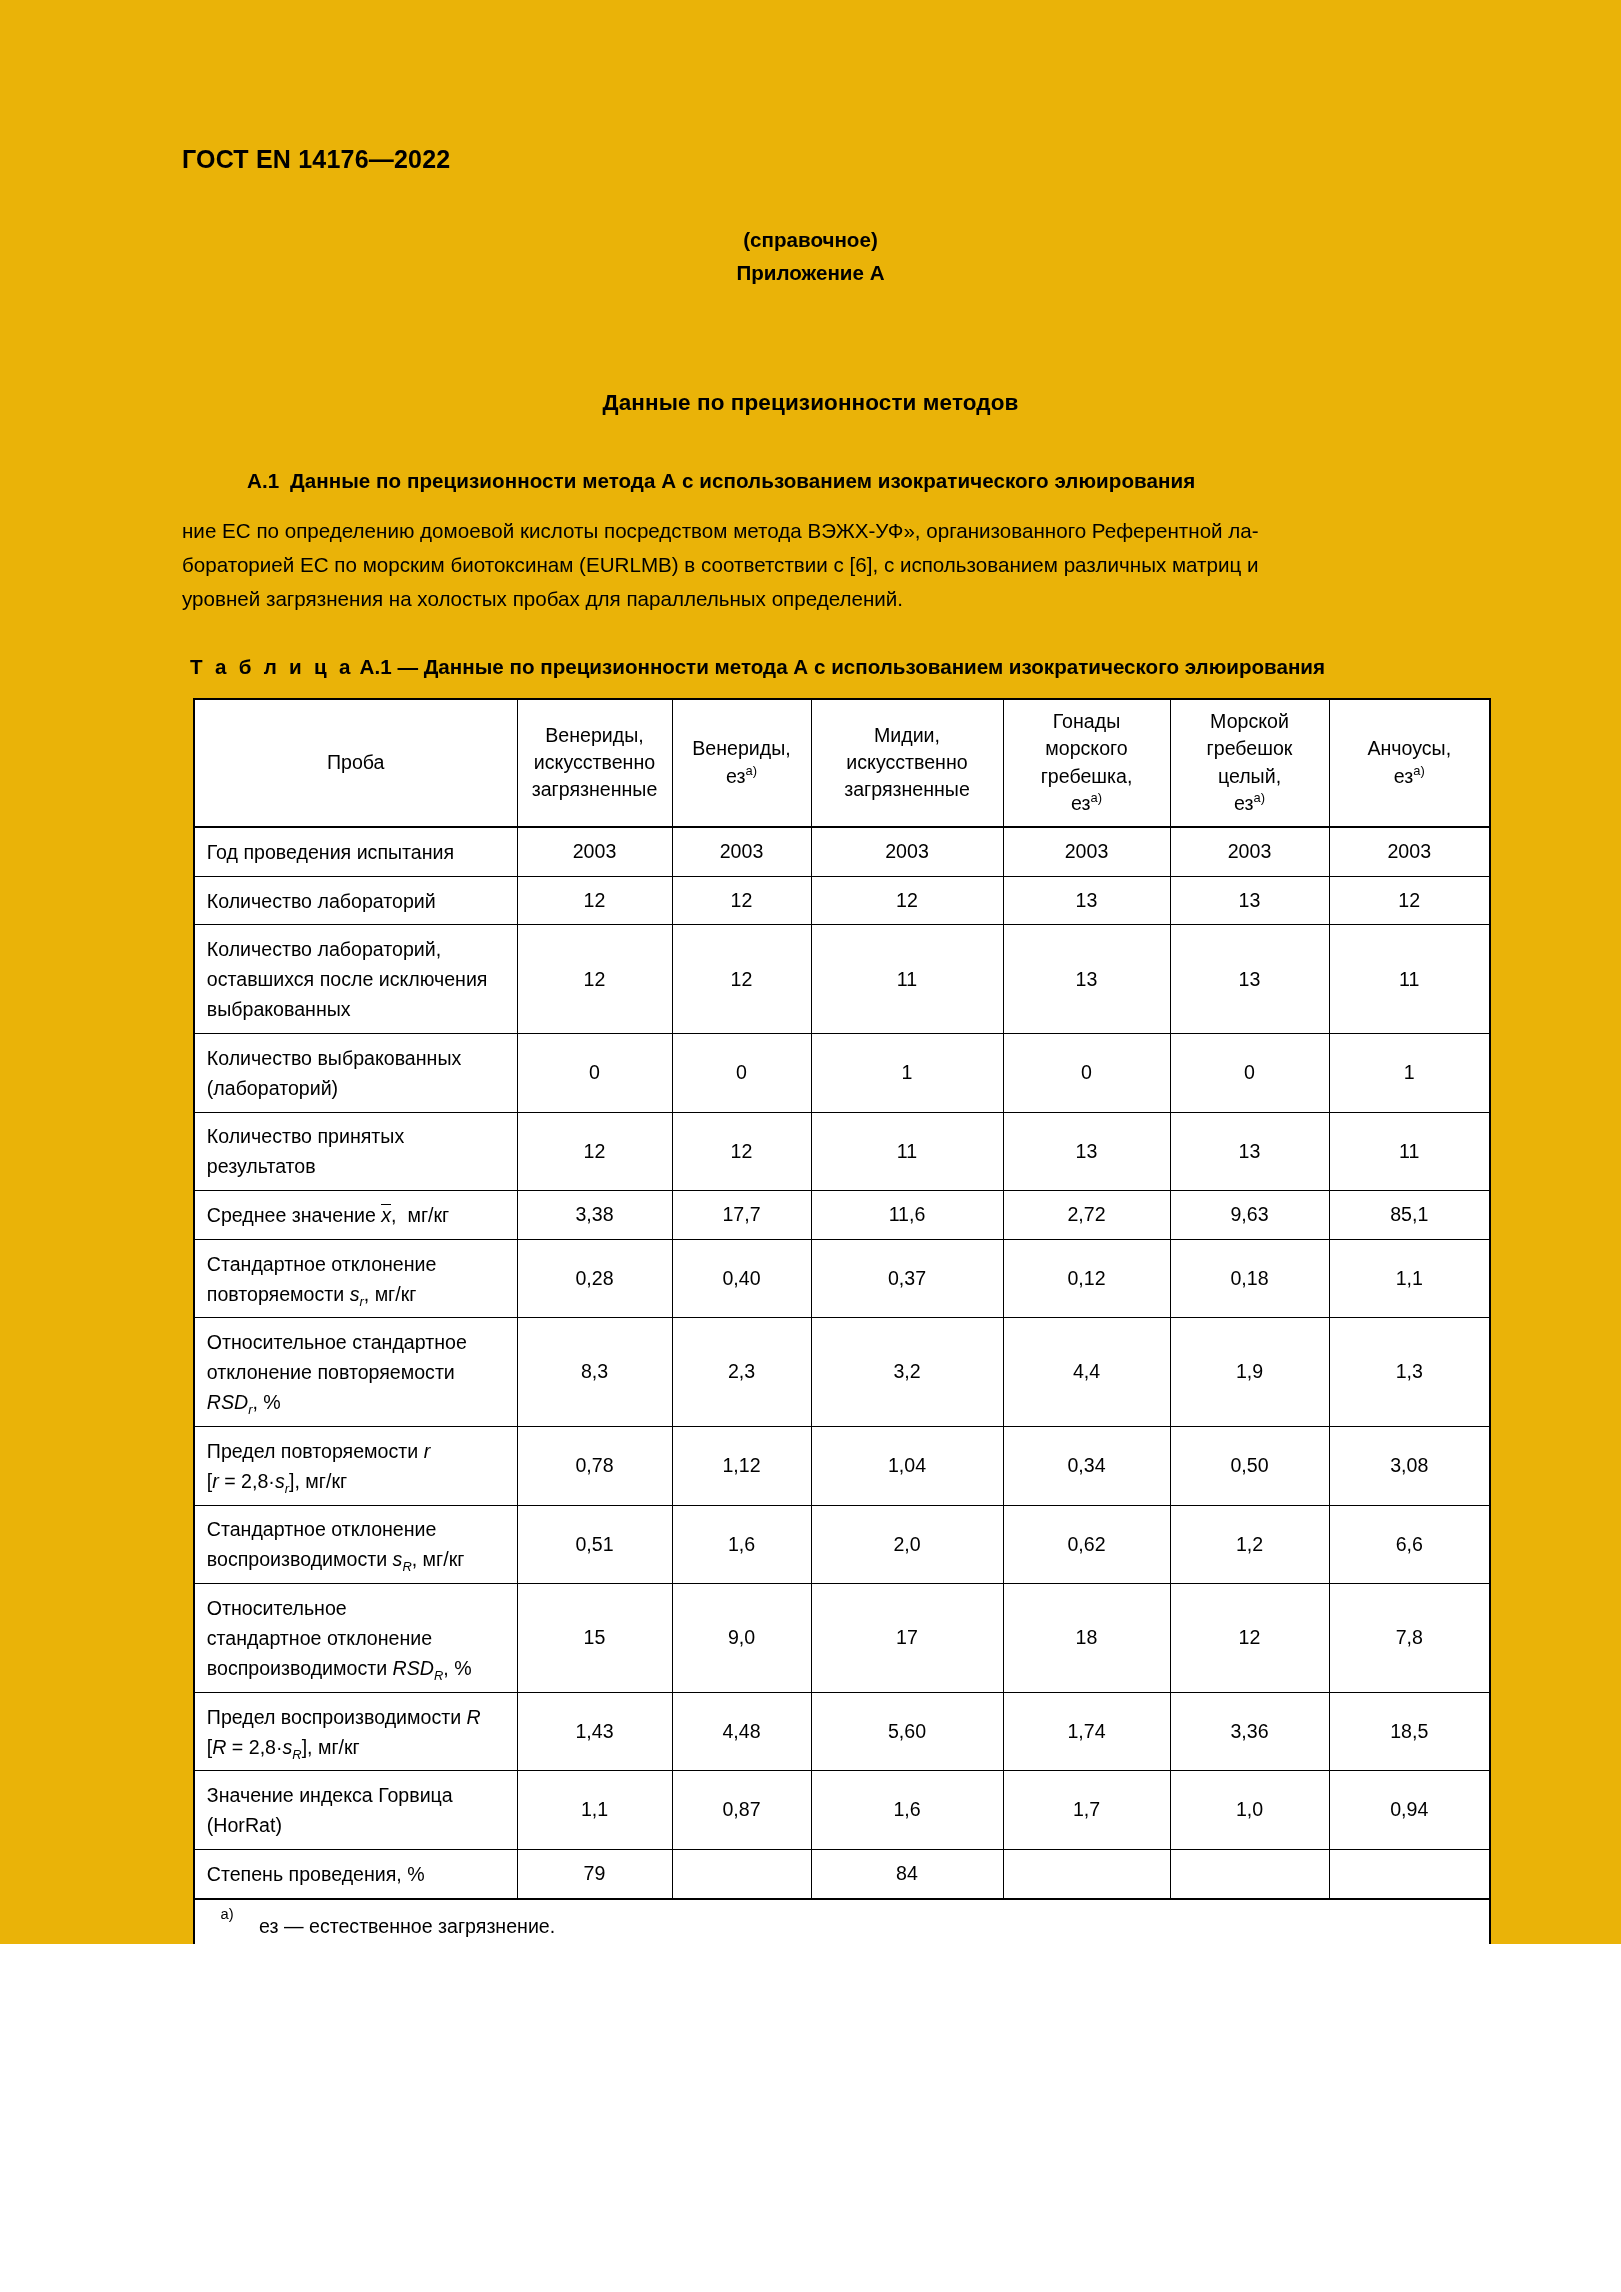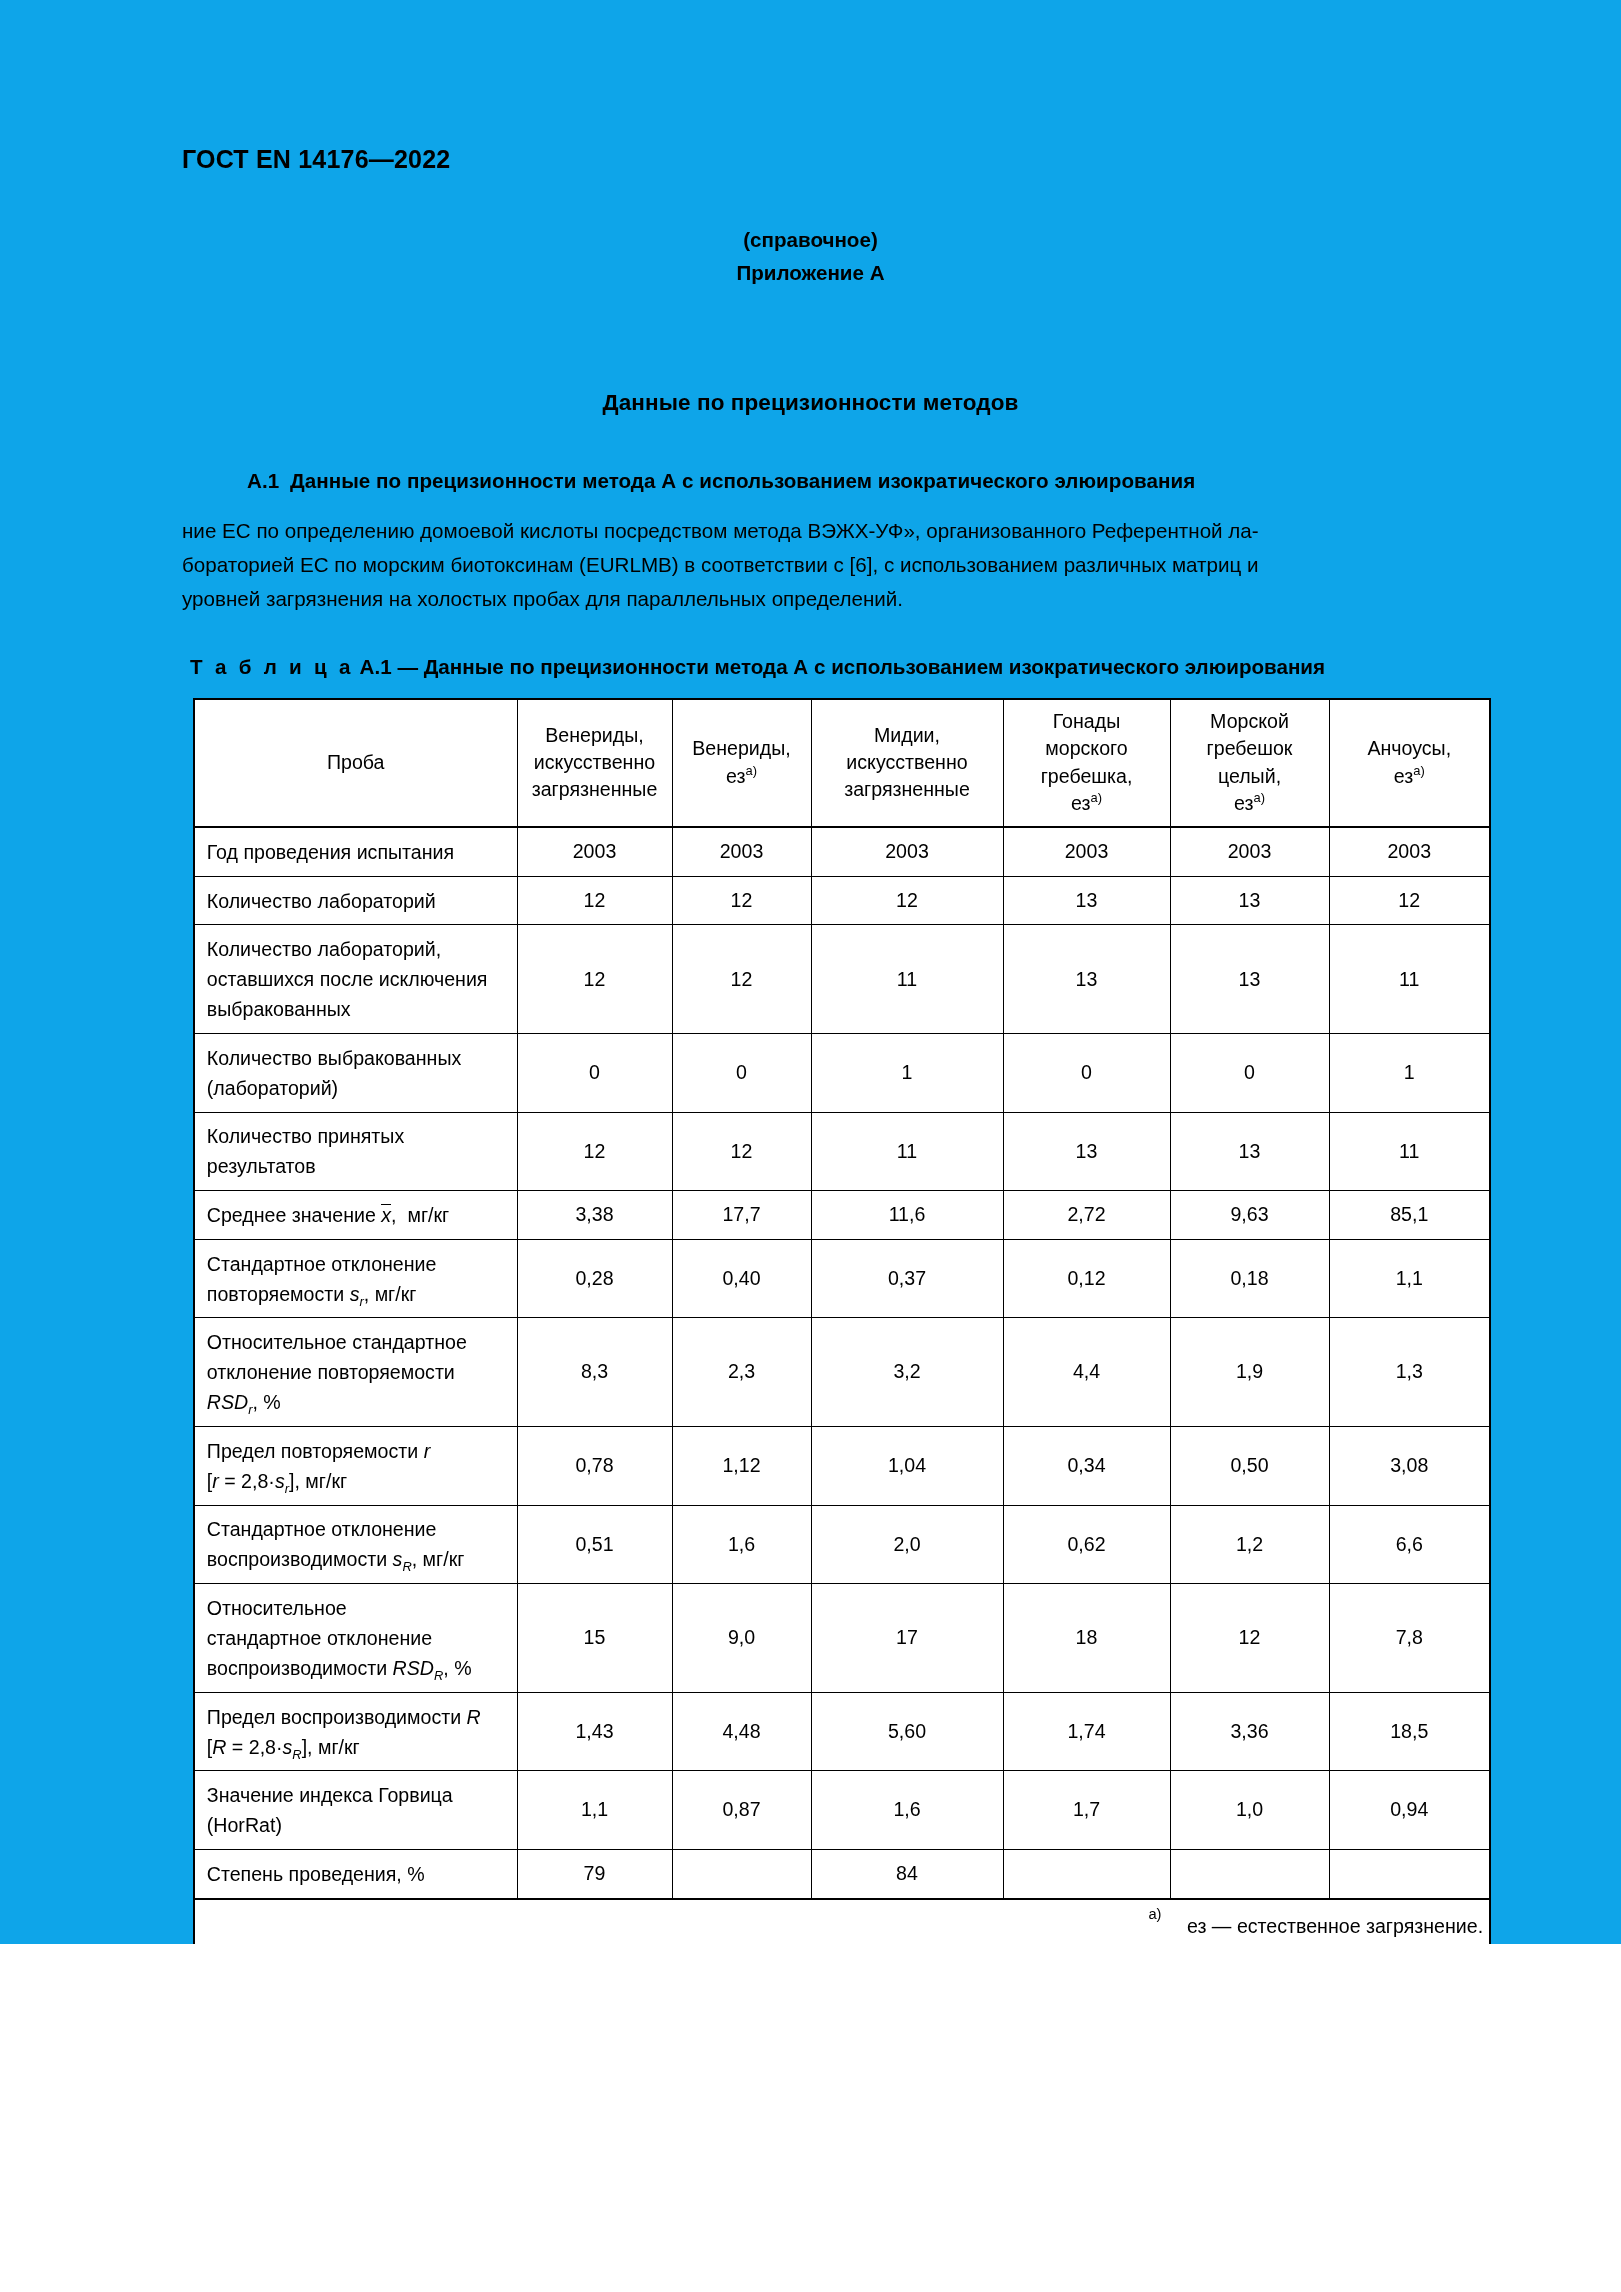--- a/index.html
+++ b/index.html
@@ -8,21 +8,21 @@
     background: #ffffff;
   }
   body {
     font-family: "Liberation Sans", sans-serif;
     color: #000000;
   }
   .page {
     position: relative;
     width: 1621px;
     height: 1944px;
-    background: #0ea5e9;
+    background: #eab308;
     box-sizing: border-box;
     overflow: hidden;
   }
 
   
   .doc-header {
     position: absolute;
     left: 182px;
     top: 145px;
     font-size: 25px;
@@ -124,21 +124,21 @@
     text-align: left;
     padding: 8.8px 5.9px 8.8px 11.8px !important;
     line-height: 30px;
   }
   .val {
     text-align: center;
     line-height: 27.4px;
     padding: 8.8px 2.9px !important;
   }
   .foot-cell {
-    text-align: right;
+    text-align: left;
     padding: 12.7px 5.9px 15.7px 51px !important;
     line-height: 29px;
     border-top: 2.5px solid #000 !important;
   }
   .foot-cell .fn-mark {
     position: relative;
     left: -25.5px;
     top: -6.9px;
     font-size: 14.7px;
   }

